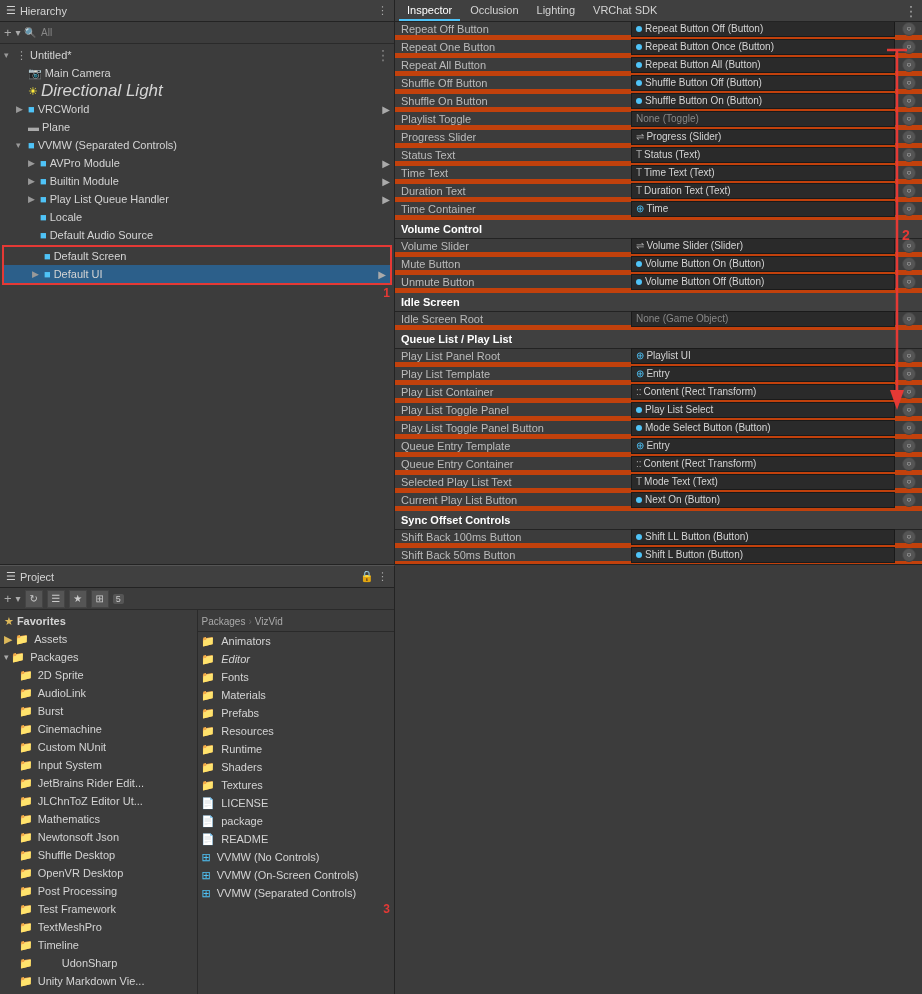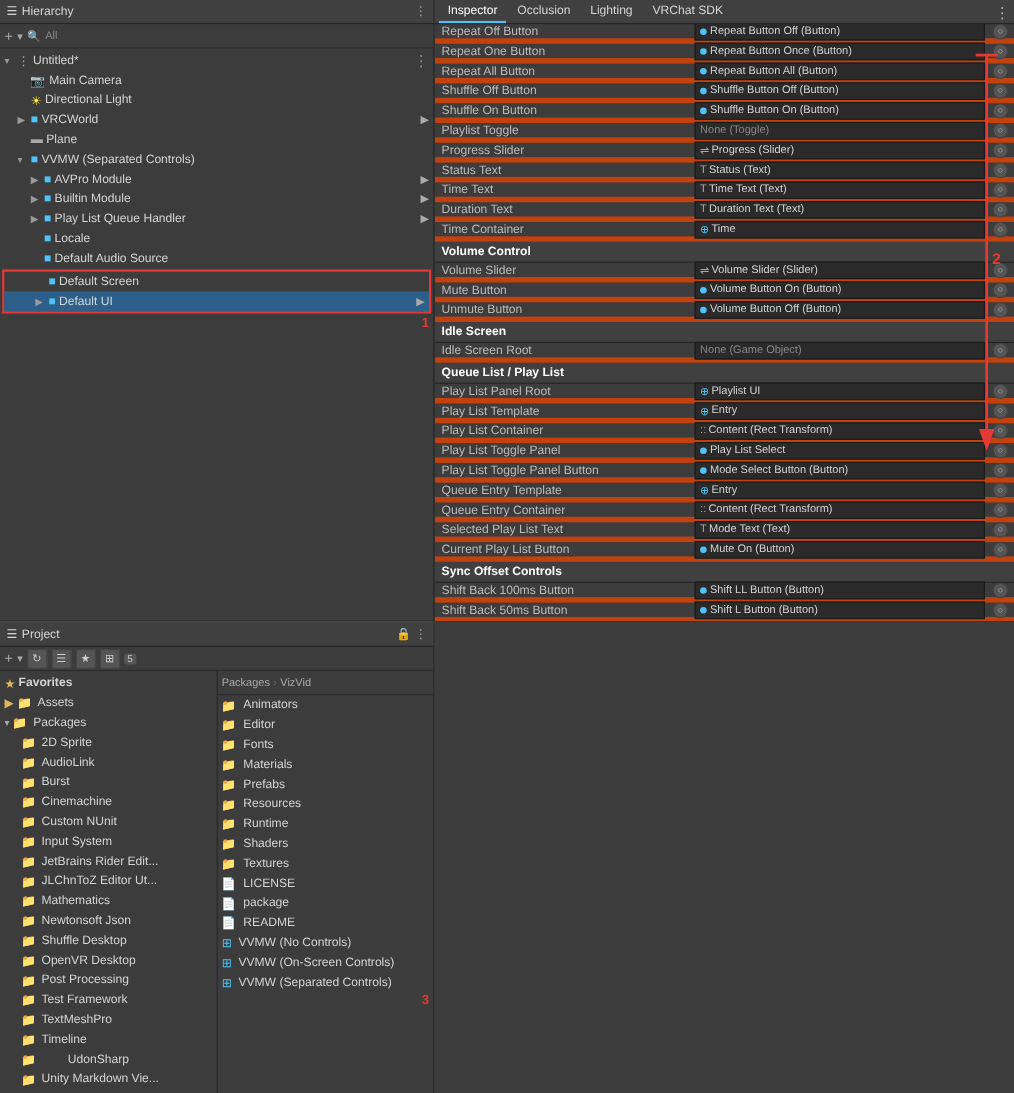--- a/index.html
+++ b/index.html
@@ -335,21 +335,21 @@
       <div class="tree-item">
         <span class="tree-indent" style="width:12px;"></span>
         <span class="tree-arrow"></span>
         <span style="color:#aaa;margin-right:3px;">📷</span>
         <span style="font-size:11px;">Main Camera</span>
       </div>
       <div class="tree-item">
         <span class="tree-indent" style="width:12px;"></span>
         <span class="tree-arrow"></span>
         <span style="color:#ffeb3b;margin-right:3px;">☀</span>
-        <span style="font-size:11px;">Directional Light</span>
+        <span style="font-size:17px;font-style:italic;">Directional Light</span>
       </div>
       <div class="tree-item">
         <span class="tree-indent" style="width:12px;"></span>
         <span class="tree-arrow" style="color:#999;font-size:9px;">▶</span>
         <span style="color:#4fc3f7;margin-right:3px;">■</span>
         <span style="font-size:11px;">VRCWorld</span>
         <span style="margin-left:auto;color:#aaa;font-size:10px;">▶</span>
       </div>
       <div class="tree-item">
         <span class="tree-indent" style="width:12px;"></span>
@@ -661,21 +661,21 @@
               <span>Mode Text (Text)</span>
             </div>
           <div class="circle-btn">○</div>
         </div>
       </div>
       <div class="inspector-row">
         <span class="inspector-label">Current Play List Button</span>
         <div class="inspector-value">
           <div class="value-field">
               <span class="value-dot"></span>
-              <span>Mute On (Button)</span>
+              <span>Next On (Button)</span>
             </div>
           <div class="circle-btn">○</div>
         </div>
       </div>
 
       <div class="section-header">Sync Offset Controls</div>
       <div class="inspector-row">
         <span class="inspector-label">Shift Back 100ms Button</span>
         <div class="inspector-value">
           <div class="value-field">
@@ -852,21 +852,21 @@
           <span class="breadcrumb-separator">›</span>
           <span style="color:#aaa;cursor:pointer;font-size:10px;">VizVid</span>
         </div>
 
         <div class="project-item">
           <span style="color:#dcb85a;margin-right:3px;">📁</span>
           <span style="font-size:11px;">Animators</span>
         </div>
         <div class="project-item">
           <span style="color:#dcb85a;margin-right:3px;">📁</span>
-          <span style="font-size:11px;">Editor</span>
+          <span style="font-size:11px;font-style:italic;">Editor</span>
         </div>
         <div class="project-item">
           <span style="color:#dcb85a;margin-right:3px;">📁</span>
           <span style="font-size:11px;">Fonts</span>
         </div>
         <div class="project-item">
           <span style="color:#dcb85a;margin-right:3px;">📁</span>
           <span style="font-size:11px;">Materials</span>
         </div>
         <div class="project-item">

